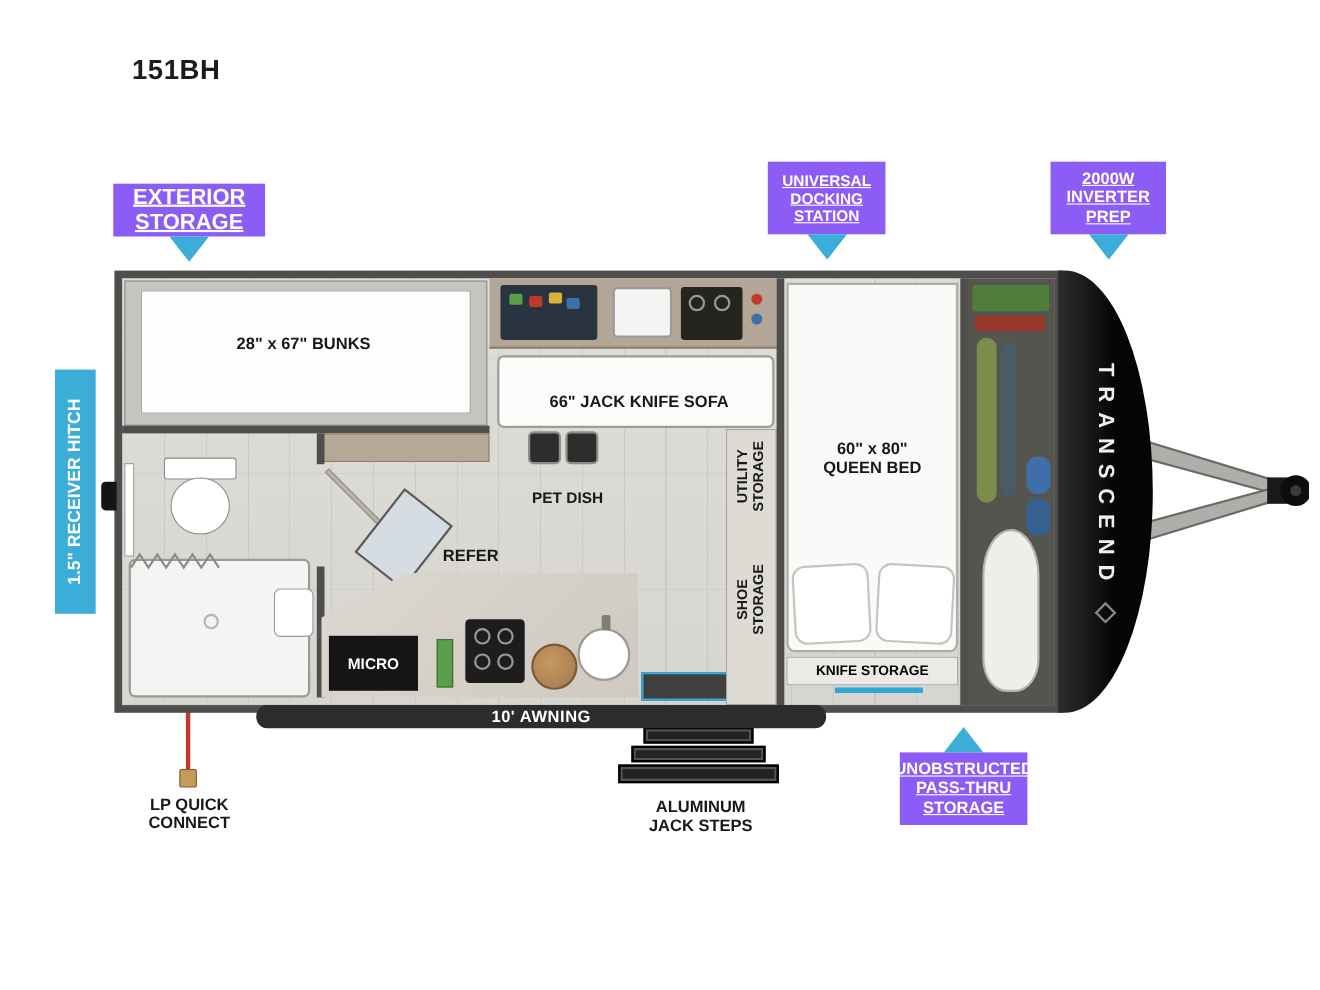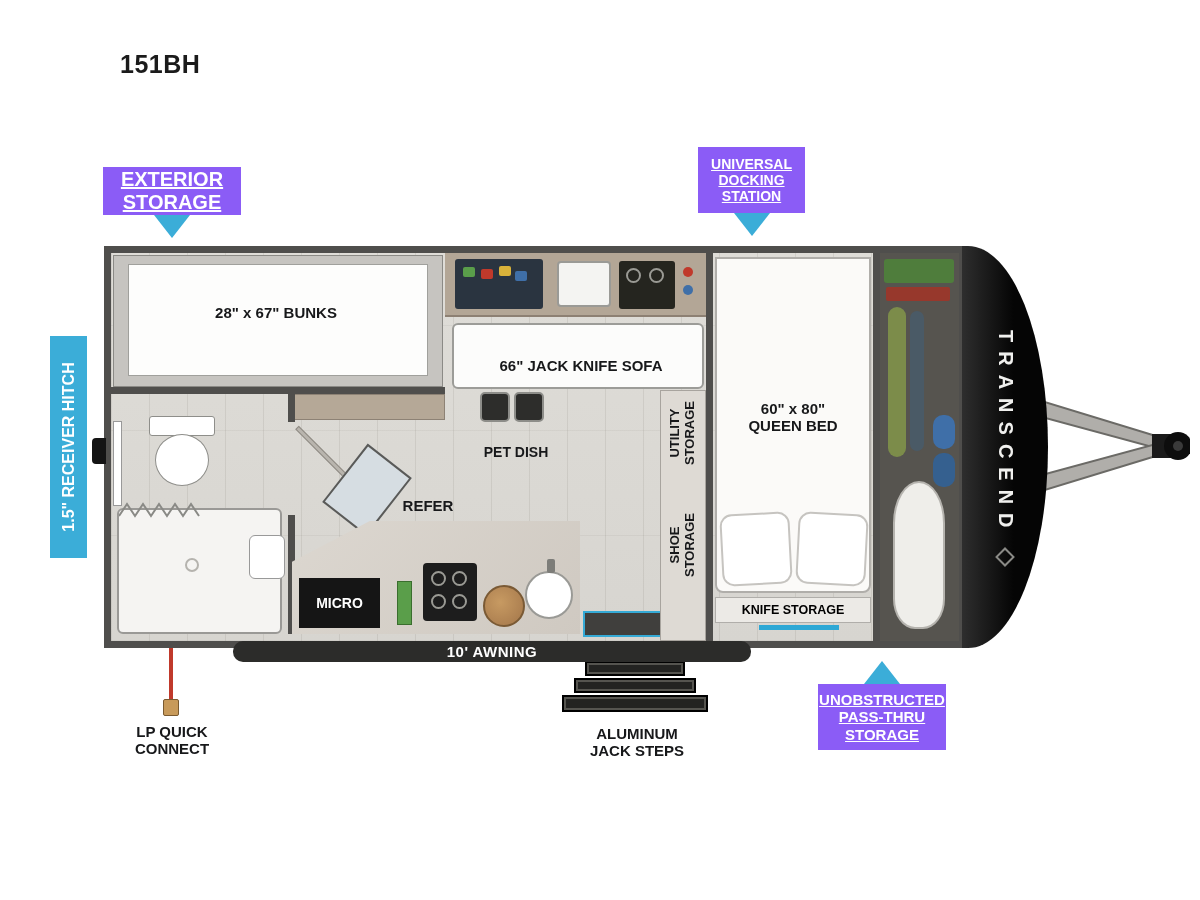--- a/index.html
+++ b/index.html
@@ -24,21 +24,21 @@
     border:18px solid transparent; border-bottom:0; border-top:23px solid #3badd8;
   }
   .arrow-up::before {
     content:""; position:absolute; bottom:100%; left:50%; transform:translateX(-50%);
     border:18px solid transparent; border-top:0; border-bottom:23px solid #3badd8;
   }
   .co-exterior { left:103px; top:167px; width:138px; height:48px; font-size:20px; }
   .co-docking  { left:698px; top:147px; width:107px; height:66px; font-size:14px; }
   .co-solar    { left:812px; top:147px; width:135px; height:66px; font-size:13px; line-height:1.3; }
   .co-inverter { left:955px; top:147px; width:105px; height:66px; font-size:15px; }
-  .co-passthru { left:818px; top:684px; width:128px; height:66px; font-size:15px; }
+  .co-passthru { left:818px; top:684px; width:116px; height:66px; font-size:15px; }
   .banner-vert { position:absolute; left:50px; top:336px; width:37px; height:222px; background:#3badd8;
     display:flex; align-items:center; justify-content:center; }
   .banner-vert span { transform:rotate(-90deg); white-space:nowrap; color:#fff; font-weight:bold; font-size:16px; }
 
   
   .plan {
     position:absolute; left:104px; top:246px; width:862px; height:402px;
     border:7px solid #4f4e4c; z-index:2;
     background:
       repeating-linear-gradient(90deg, rgba(110,105,95,.13) 0 1px, transparent 1px 38px),
@@ -145,20 +145,23 @@
 
 <div class="canvas">
 
   <div class="title">151BH</div>
 
   <div class="callout co-exterior arrow-down">EXTERIOR
 STORAGE</div>
   <div class="callout co-docking arrow-down">UNIVERSAL
 DOCKING
 STATION</div>
+  <div class="callout co-inverter arrow-down">2000W
+INVERTER
+PREP</div>
   <div class="callout co-passthru arrow-up">UNOBSTRUCTED
 PASS-THRU
 STORAGE</div>
   <div class="banner-vert">
     <span>1.5" RECEIVER HITCH</span>
   </div>
 
   <svg class="hitch-svg" viewBox="0 0 152 96">
     <polygon points="0,2 118,38 118,50 0,18" fill="#b0aeaa" stroke="#6b6a66" stroke-width="2"></polygon>
     <polygon points="0,94 118,58 118,46 0,78" fill="#b0aeaa" stroke="#6b6a66" stroke-width="2"></polygon>

